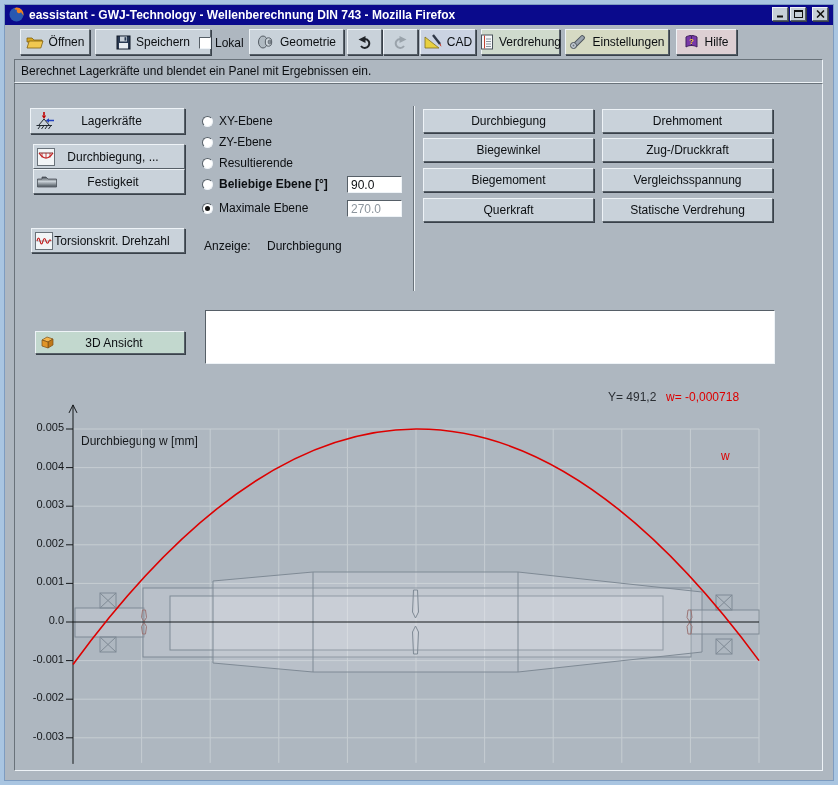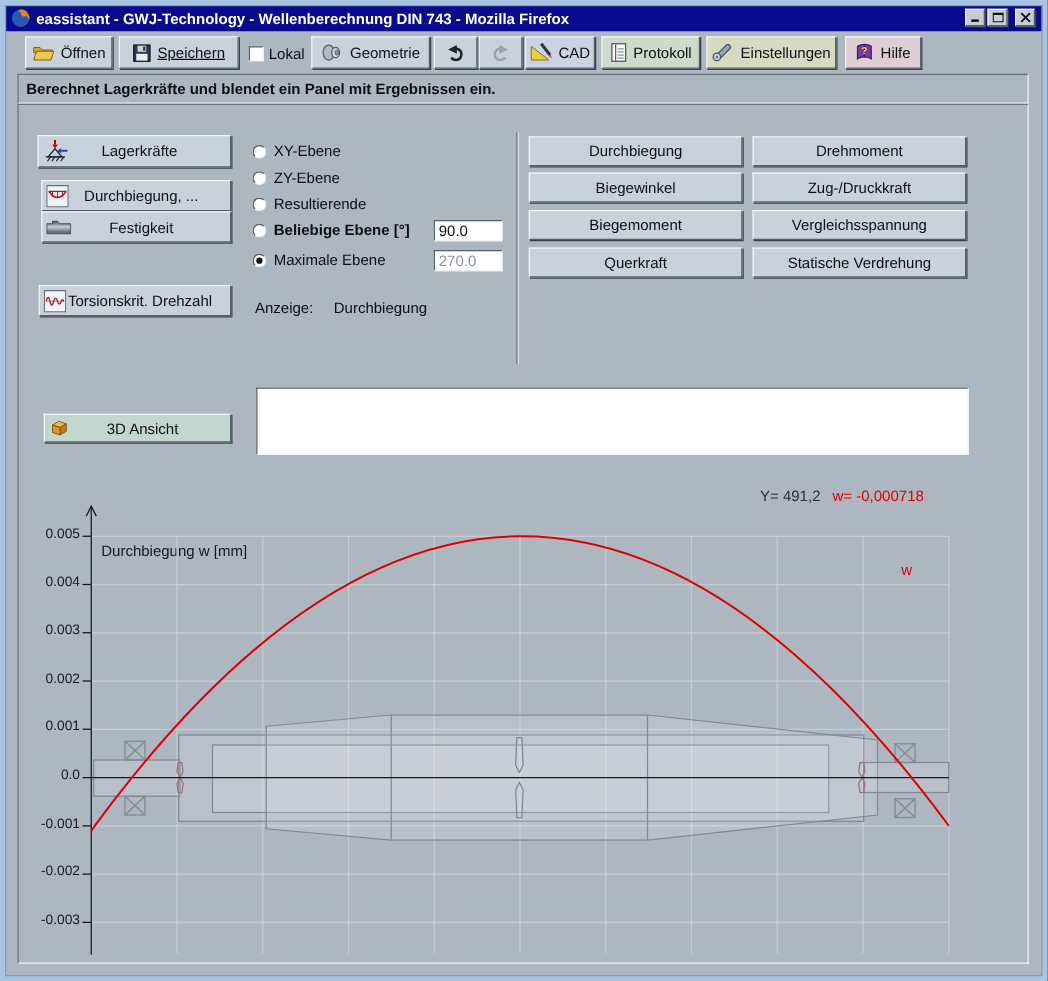--- a/index.html
+++ b/index.html
@@ -28,21 +28,21 @@
   .tb .ic{position:static;transform:none;margin-right:5px;}
   .t-cad{background:#cbd3e2;} .t-prot{background:#cfdacd;} .t-set{background:#d6dac3;} .t-help{background:#ddcfd3;}
   .t-3d{background:#c2d8ce;}
 
   .chk{position:absolute;width:12px;height:12px;background:#fff;border:1px solid;
        border-color:#565f67 #eef3f7 #eef3f7 #565f67;box-sizing:border-box;}
   .lbl{position:absolute;font-size:12px;color:#0c0f12;white-space:nowrap;}
 
   .statusbox{position:absolute;left:14px;top:59px;width:809px;height:24px;border:1px solid;
              border-color:#69727a #eef3f7 #eef3f7 #69727a;box-sizing:border-box;}
-  .statusbox .lbl{left:6px;top:4px;font-weight:bold;}
+  .statusbox .lbl{left:6px;top:4px;}
   .mainpanel{position:absolute;left:14px;top:83px;width:809px;height:688px;border:1px solid;
              border-color:#69727a #eef3f7 #eef3f7 #69727a;box-sizing:border-box;}
 
   .rad{position:absolute;width:11px;height:11px;border-radius:50%;background:#fff;border:1px solid;
        border-color:#565f67 #eef3f7 #eef3f7 #565f67;box-sizing:border-box;}
   .rad.sel::after{content:'';position:absolute;left:2px;top:2px;width:5px;height:5px;border-radius:50%;background:#111;}
   .tin{position:absolute;box-sizing:border-box;background:#fff;border:1px solid;
        border-color:#565f67 #eef3f7 #eef3f7 #565f67;font-family:"Liberation Sans",sans-serif;
        font-size:12px;padding:0 3px;color:#0c0f12;}
   .tin.dis{color:#8d969e;}
@@ -99,21 +99,21 @@
   <button class="b3 tb" style="left:20px;width:70px;">
     <span class="ic">
       <svg width="18" height="14" viewBox="0 0 18 14">
         <path d="M1,3 h5 l2,2 h8 v2 h-15 z" fill="#d8a820" stroke="#806010" stroke-width="0.8"></path>
         <polygon points="1,13 3.2,6 17,6 14.8,13" fill="#f0c850" stroke="#806010" stroke-width="0.8"></polygon>
       </svg>
     </span>
     <span>Öffnen</span>
   </button>
 
-  <button class="b3 tb" style="left:95px;width:96px;text-decoration:underline;">
+  <button class="b3 tb" style="left:95px;width:116px;">
     <span class="ic">
       <svg width="15" height="15" viewBox="0 0 15 15">
         <rect x="1" y="1" width="13" height="13" fill="#2a3a52" stroke="#101826"></rect>
         <rect x="4" y="1.5" width="7" height="5" fill="#c8d0d8"></rect>
         <rect x="8.5" y="2.2" width="1.8" height="3.4" fill="#2a3a52"></rect>
         <rect x="3" y="8" width="9" height="5.5" fill="#e8ecf0"></rect>
       </svg>
     </span>
     <span>Speichern</span>
   </button>
@@ -164,21 +164,21 @@
     <span class="ic">
       <svg width="14" height="16" viewBox="0 0 14 16">
         <rect x="1.5" y="1" width="11" height="14" fill="#f6f8fa" stroke="#4c545c"></rect>
         <line x1="4.5" y1="1.5" x2="4.5" y2="14.5" stroke="#c04030"></line>
         <line x1="6" y1="5" x2="11" y2="5" stroke="#8a949c"></line>
         <line x1="6" y1="7.5" x2="11" y2="7.5" stroke="#8a949c"></line>
         <line x1="6" y1="10" x2="11" y2="10" stroke="#8a949c"></line>
         <line x1="6" y1="12.5" x2="11" y2="12.5" stroke="#8a949c"></line>
       </svg>
     </span>
-    <span>Protokoll</span>
+    <span>Verdrehung</span>
   </button>
 
   <button class="b3 tb t-set" style="left:565px;width:104px;">
     <span class="ic">
       <svg width="18" height="16" viewBox="0 0 18 16">
         <g transform="rotate(45 9 8)">
             <rect x="7" y="0" width="4" height="15" rx="1.5" fill="#9aa4ae" stroke="#4c545c"></rect>
           </g>
         <circle cx="4.5" cy="11.5" r="3" fill="#c4ccd4" stroke="#4c545c"></circle>
         <circle cx="4.5" cy="11.5" r="1" fill="#6a737b"></circle>

